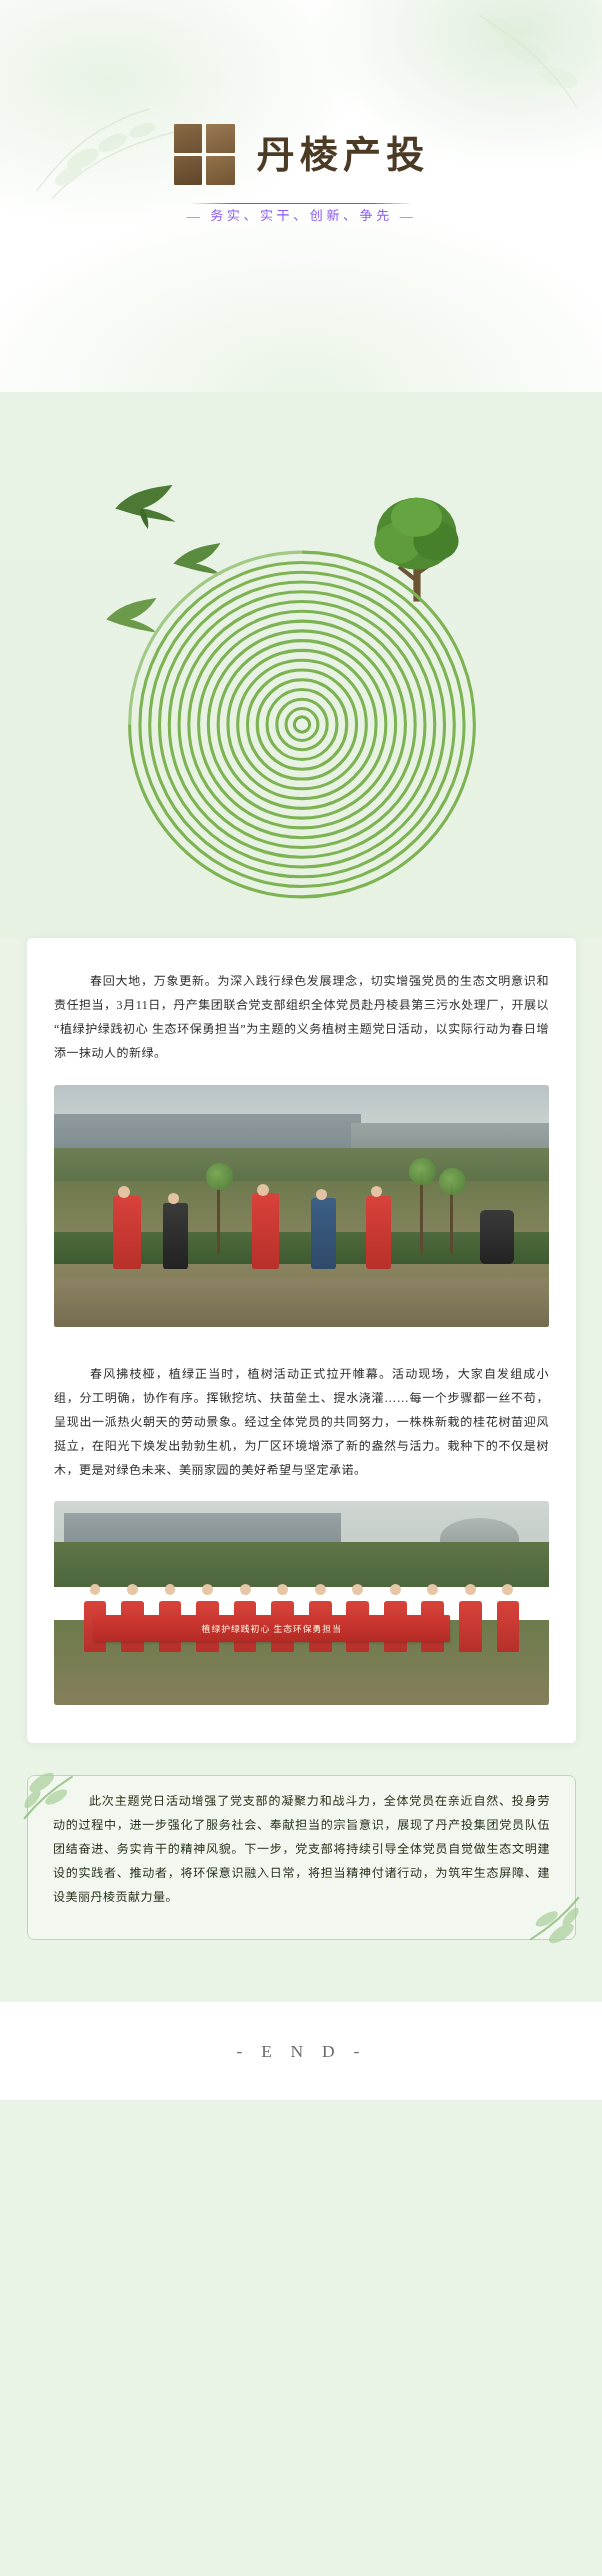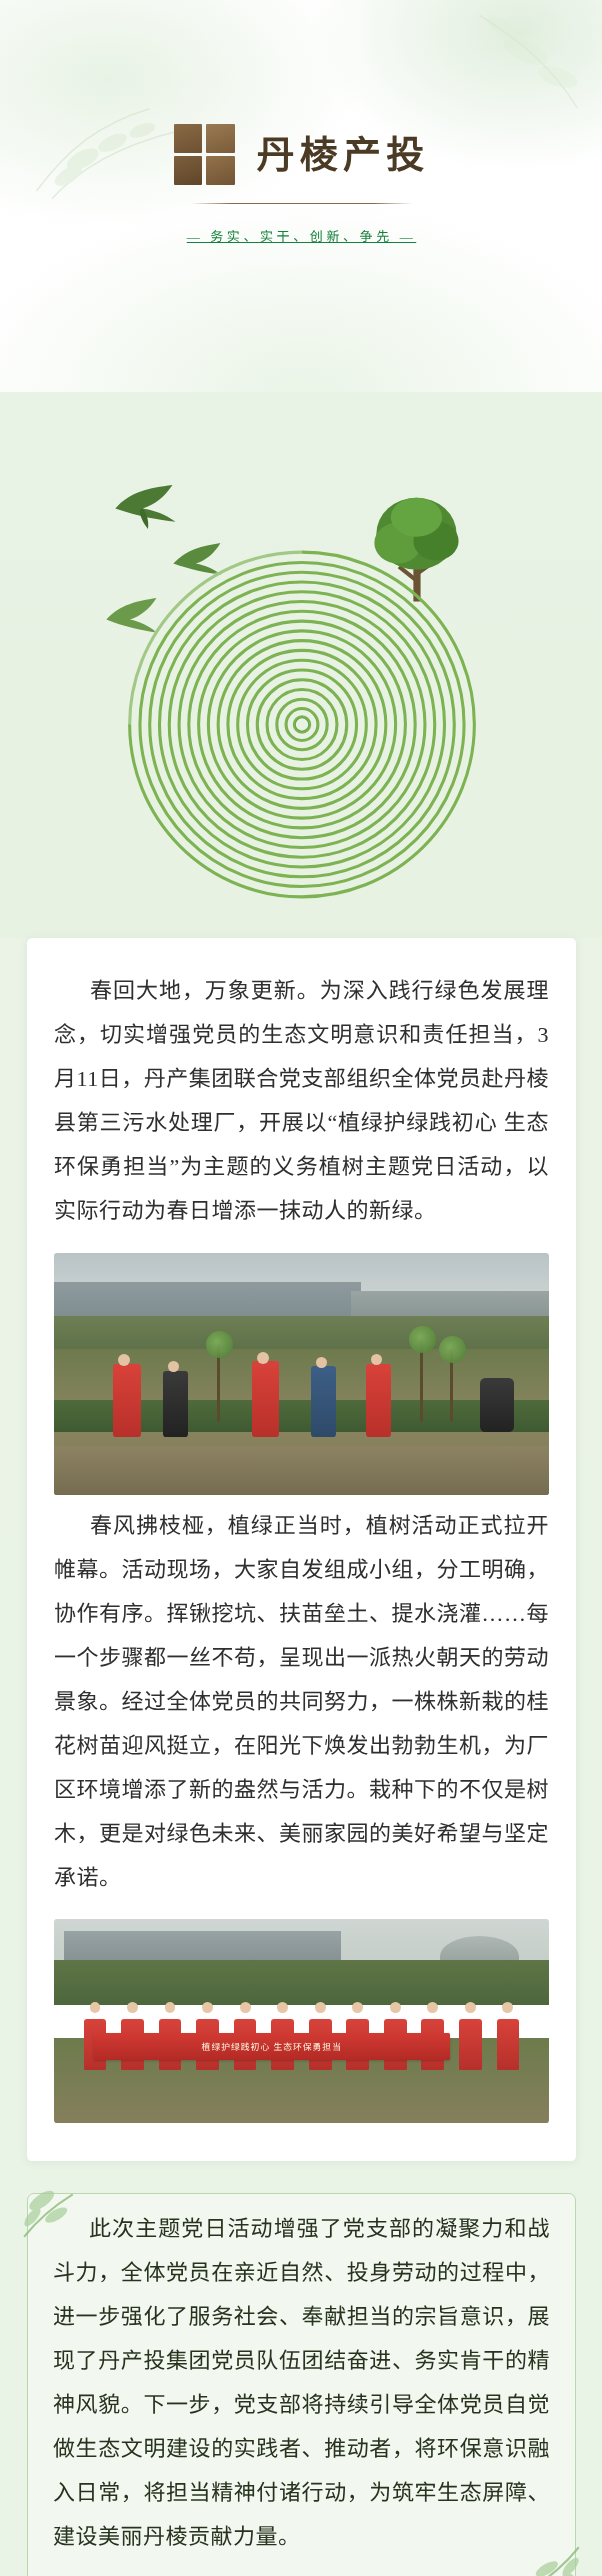--- a/index.html
+++ b/index.html
@@ -86,26 +86,25 @@
     font-weight: bold;
     line-height: 1;
   }
   .brand-rule {
     margin-top: 17.5px;
     width: 222px;
     height: 1.5px;
     background: linear-gradient(90deg, rgba(140,110,70,0) 0%, #8a6a45 18%, #8a6a45 82%, rgba(140,110,70,0) 100%);
   }
   .brand-sub {
-    margin-top: 22px;
+    margin-top: 1px;
     font-family: "Liberation Serif", "DejaVu Serif", serif;
     font-size: 13px;
     letter-spacing: 3.6px;
-    color: #15803d;
-    text-decoration: underline;
+    color: #8b5cf6;
   }
 
   
   .hero {
     position: relative;
     height: 546px;
     background: linear-gradient(180deg, #e9f3e5 0%, #e7f2e3 100%);
     overflow: hidden;
   }
   .hero-spiral {
@@ -135,21 +134,21 @@
     position: relative;
     margin: 0 27px 0 27px;
     background: #ffffff;
     border-radius: 5.2px;
     box-shadow: 0 1px 9.3px rgba(90,120,85,0.10);
     padding: 31px 27px 33px 27px;
     box-sizing: border-box;
   }
   .para {
     font-family: "Liberation Serif", "DejaVu Serif", serif;
-    font-size: 22px;
+    font-size: 12px;
     line-height: 2.0;
     color: #2f2f2f;
     text-align: justify;
     text-indent: 36px;
     margin: 0 0 19.6px 0;
     letter-spacing: 0.5px;
   }
   .para:last-child { margin-bottom: 0; }
 
   
@@ -389,21 +388,21 @@
         <div class="w-head" style="left:64%; top:42%; width:2.2%; aspect-ratio:1/1;"></div>
 
         <div class="worker w-dark" style="left:86%; top:52%; width:7%; height:22%; border-radius:5.2px;"></div>
 
         <div class="sapling" style="left:33%; top:38%; height:32%;"></div>
         <div class="sapling" style="left:74%; top:36%; height:34%;"></div>
         <div class="sapling" style="left:80%; top:40%; height:30%;"></div>
       </div>
     </div>
 
-    <p class="para" style="margin-top:9px;">春风拂枝桠，植绿正当时，植树活动正式拉开帷幕。活动现场，大家自发组成小组，分工明确，协作有序。挥锹挖坑、扶苗垒土、提水浇灌……每一个步骤都一丝不苟，呈现出一派热火朝天的劳动景象。经过全体党员的共同努力，一株株新栽的桂花树苗迎风挺立，在阳光下焕发出勃勃生机，为厂区环境增添了新的盎然与活力。栽种下的不仅是树木，更是对绿色未来、美丽家园的美好希望与坚定承诺。</p>
+    <p class="para" style="margin-top:35px;">春风拂枝桠，植绿正当时，植树活动正式拉开帷幕。活动现场，大家自发组成小组，分工明确，协作有序。挥锹挖坑、扶苗垒土、提水浇灌……每一个步骤都一丝不苟，呈现出一派热火朝天的劳动景象。经过全体党员的共同努力，一株株新栽的桂花树苗迎风挺立，在阳光下焕发出勃勃生机，为厂区环境增添了新的盎然与活力。栽种下的不仅是树木，更是对绿色未来、美丽家园的美好希望与坚定承诺。</p>
 
     <div class="photo-wrap">
       <div class="photo tall">
         <div class="ph2-sky"></div>
         <div class="ph2-bldg"></div>
         <div class="ph2-tank"></div>
         <div class="ph2-hill"></div>
         <div class="ph2-ground"></div>
         <div class="ph2-row">
           <div class="person">

